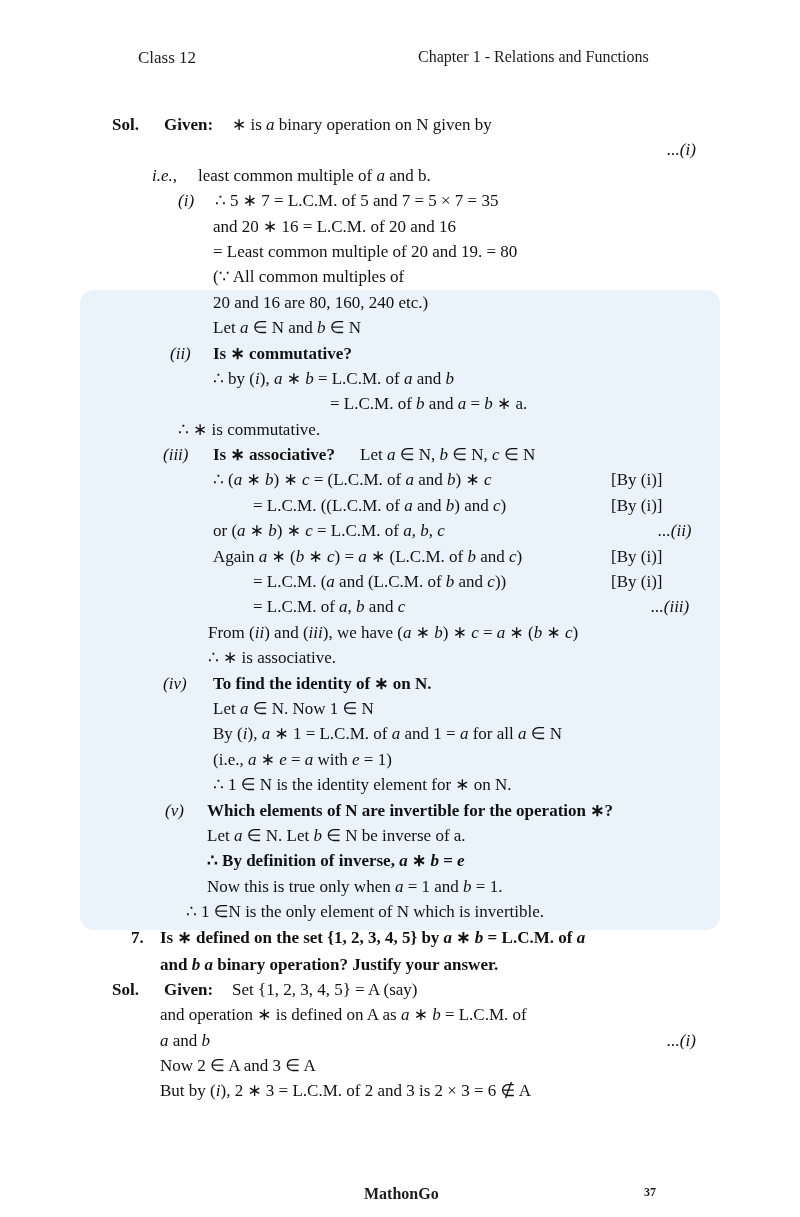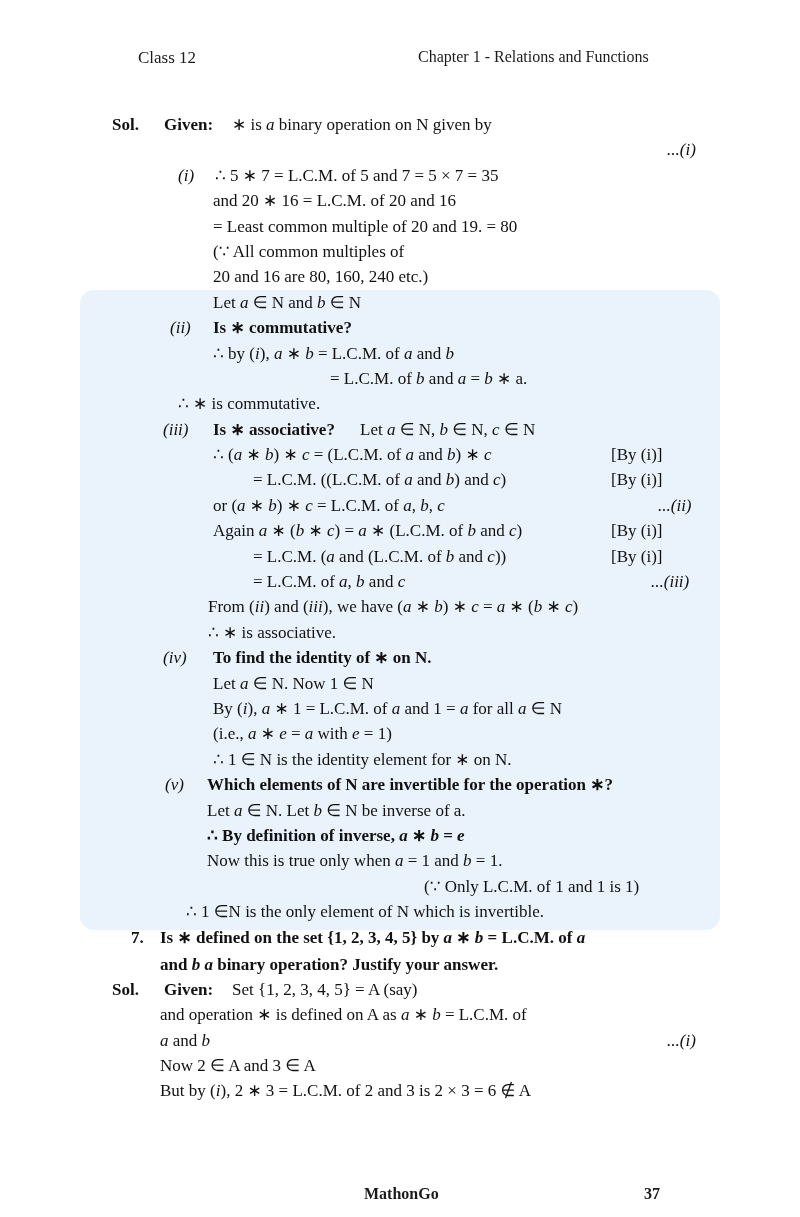--- a/index.html
+++ b/index.html
@@ -104,21 +104,21 @@
     top: 0;
     font-size: 16px;
     font-family: "Liberation Serif", serif;
     font-weight: bold;
     color: #1b1b1b;
   }
   .footer .pageno {
     position: absolute;
     left: 644px;
     top: 0;
-    font-size: 16px;
+    font-size: 12px;
     font-weight: bold;
     color: #1b1b1b;
   }
 </style>
 </head>
 <body>
 
 <div class="page">
 
   <div class="watermark">7</div>
@@ -134,20 +134,24 @@
     <div class="ln">
       <span class="t bd" style="left:112px">Sol.</span>
       <span class="t bd" style="left:164px">Given:</span>
       <span class="t" style="left:232px">∗ is <i>a</i> binary operation on N given by</span>
     </div>
 
     <div class="ln">
       <span class="t it" style="left:667px">...(i)</span>
     </div>
 
+    <div class="ln">
+      <span class="t it" style="left:152px">i.e.,</span>
+      <span class="t" style="left:198px">least common multiple of <i>a</i> and b.</span>
+    </div>
 
     <div class="ln">
       <span class="t it" style="left:178px">(i)</span>
       <span class="t" style="left:215px">∴   5 ∗ 7 = L.C.M. of 5 and 7 = 5 × 7 = 35</span>
     </div>
 
     <div class="ln">
       <span class="t" style="left:213px">and 20 ∗ 16 = L.C.M. of 20 and 16</span>
     </div>
 
@@ -260,23 +264,20 @@
 
     <div class="ln">
       <span class="t bd" style="left:207px">∴   By definition of inverse, <i>a</i> ∗ <i>b</i> = <i>e</i></span>
     </div>
 
 
     <div class="ln">
       <span class="t" style="left:207px">Now this is true only when <i>a</i> = 1 and <i>b</i> = 1.</span>
     </div>
 
-    <div class="ln">
-      <span class="t" style="left:424px">(∵   Only L.C.M. of 1 and 1 is 1)</span>
-    </div>
 
     <div class="ln">
       <span class="t" style="left:186px">∴   1 ∈N is the only element of N which is invertible.</span>
     </div>
 
     <div class="ln" style="height:27px">
       <span class="t bd" style="left:131px">7.</span>
       <span class="t bd" style="left:160px">Is ∗ defined on the set {1, 2, 3, 4, 5} by <i>a</i> ∗ <i>b</i> = L.C.M. of <i>a</i></span>
     </div>
 

